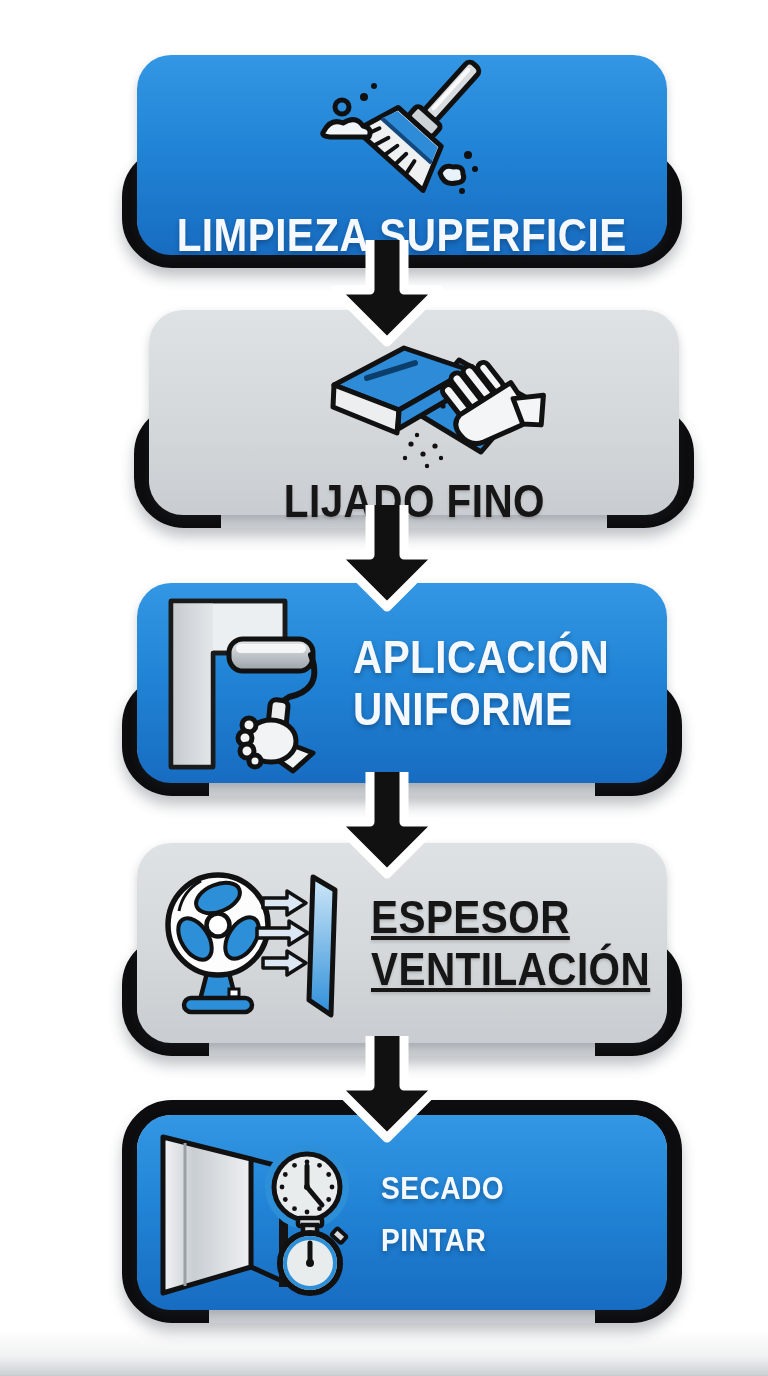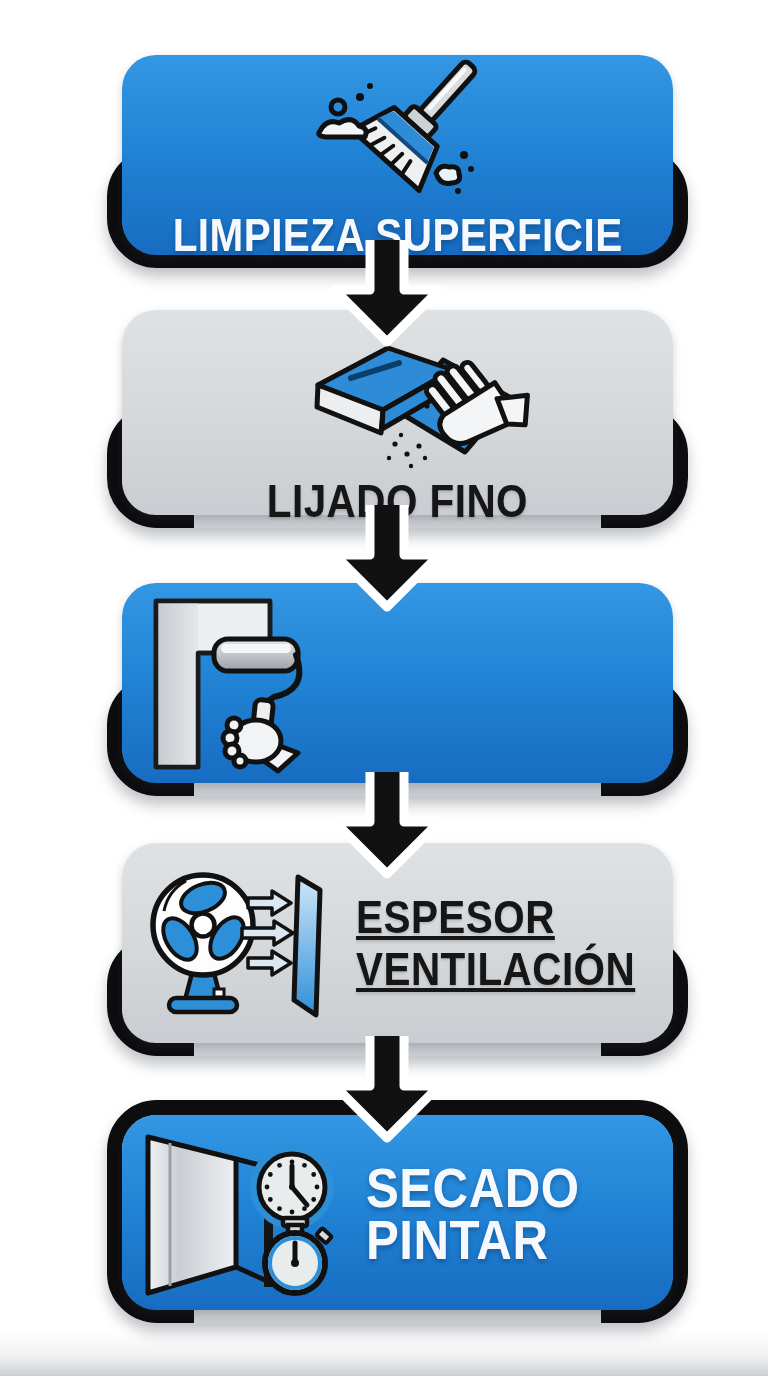--- a/index.html
+++ b/index.html
@@ -3,21 +3,21 @@
 <meta charset="utf-8">
 <style>
   html,body{margin:0;padding:0;background:#ffffff;}
   #stage{
     position:relative;width:768px;height:1376px;margin:0 auto;
     background:#ffffff;overflow:hidden;
     font-family:"Liberation Sans",sans-serif;
   }
   svg{overflow:visible;display:block;}
 
-  .step{position:absolute;left:122px;width:530px;padding-left:21px;}
+  .step{position:absolute;left:137px;width:530px;}
 
   
   .frame{
     position:absolute;left:-15px;right:-15px;top:46%;bottom:-13px;
     border:15px solid #0d0d0f;border-radius:50px;z-index:4;
     box-shadow:0 9px 14px rgba(45,55,65,0.30);
   }
   .step.full-ring .frame{top:-15px;}
 
   
@@ -89,21 +89,21 @@
       <div class="label center-label on-blue">
         <span class="cond">LIMPIEZA SUPERFICIE</span>
       </div>
     </div>
   </div>
 
   <svg class="flow-arrow" style="top:240px;" viewBox="0 0 124 108">
     <path d="M45,0 L45,50 L10,50 L62,102 L114,50 L79,50 L79,0" fill="#111111" stroke="#ffffff" stroke-width="9" stroke-linejoin="round"></path>
   </svg>
 
-  <div class="step" style="top:310px;height:205px;">
+  <div class="step" style="top:310px;height:205px;margin-left:12px;">
     <div class="frame"></div>
     <div class="shadow-strip"></div>
     <div class="box gray v">
       <svg class="icon" width="220" height="145" viewBox="0 0 220 145" style="margin-top:20px;margin-left:30px;">
         <path d="M140,30 L208,68 L162,122 L96,82 Z" fill="#2e8bd8" stroke="#111111" stroke-width="5" stroke-linejoin="round"></path>
         <g fill="#111111">
           <circle cx="152" cy="52" r="2.6"></circle>
             <circle cx="170" cy="64" r="2.6"></circle>
             <circle cx="124" cy="76" r="2.6"></circle>
           <circle cx="142" cy="92" r="2.6"></circle>
@@ -168,20 +168,24 @@
         <rect x="102" y="103" width="18" height="32" rx="6" fill="#eceef0" stroke="#111111" stroke-width="5" transform="rotate(6 111 119)"></rect>
         <g fill="#f1f3f4" stroke="#111111" stroke-width="5" stroke-linejoin="round">
           <path d="M120,146 l26,10 l-20,18 l-14,-10 z"></path>
           <ellipse cx="104" cy="144" rx="25" ry="21"></ellipse>
           <circle cx="82" cy="128" r="7"></circle>
           <circle cx="78" cy="141" r="7"></circle>
           <circle cx="80" cy="154" r="7"></circle>
           <circle cx="88" cy="164" r="6"></circle>
         </g>
       </svg>
+      <div class="label left-label on-blue" style="margin-left:36px;">
+        <span class="cond">APLICACIÓN</span>
+        <span class="cond">UNIFORME</span>
+      </div>
     </div>
   </div>
 
   <svg class="flow-arrow" style="top:772px;" viewBox="0 0 124 108">
     <path d="M45,0 L45,50 L10,50 L62,102 L114,50 L79,50 L79,0" fill="#111111" stroke="#ffffff" stroke-width="9" stroke-linejoin="round"></path>
   </svg>
 
   <div class="step" style="top:843px;height:200px;">
     <div class="frame"></div>
     <div class="shadow-strip"></div>
@@ -261,21 +265,21 @@
         <g>
           <rect x="143" y="83" width="24" height="8" rx="2" fill="#d7dbde" stroke="#111111" stroke-width="4.5"></rect>
           <rect x="148" y="90" width="14" height="9" fill="#d7dbde" stroke="#111111" stroke-width="4.5"></rect>
           <rect x="178" y="96" width="13" height="9" rx="2" fill="#d7dbde" stroke="#111111" stroke-width="4" transform="rotate(42 184 100)"></rect>
           <circle cx="155" cy="128" r="30" fill="#e9eced" stroke="#111111" stroke-width="6"></circle>
           <circle cx="155" cy="128" r="25" fill="none" stroke="#2e8fd9" stroke-width="4"></circle>
           <path d="M155,128 L155,108" stroke="#111111" stroke-width="5" stroke-linecap="round"></path>
           <circle cx="155" cy="128" r="4" fill="#111111"></circle>
         </g>
       </svg>
-      <div class="label left-label on-blue" style="margin-left:8px;margin-top:2px;font-size:56px;">
+      <div class="label left-label on-blue" style="margin-left:8px;margin-top:2px;font-size:32px;">
         <span class="cond">SECADO</span>
         <span class="cond">PINTAR</span>
       </div>
     </div>
   </div>
 
   <div id="bottom-fade"></div>
 </div>
 
 </body></html>

